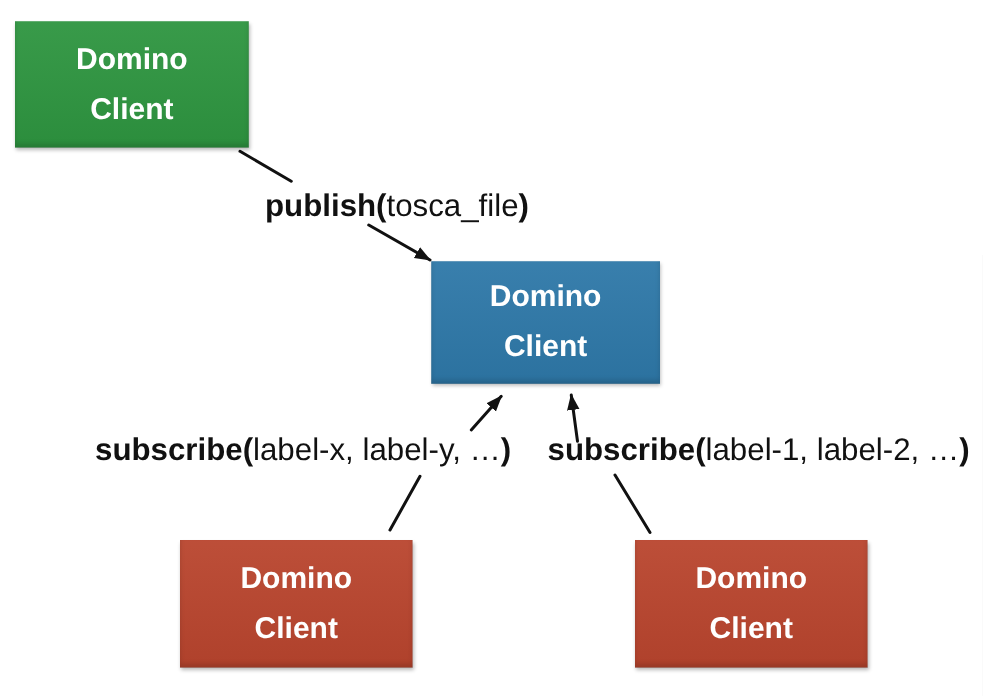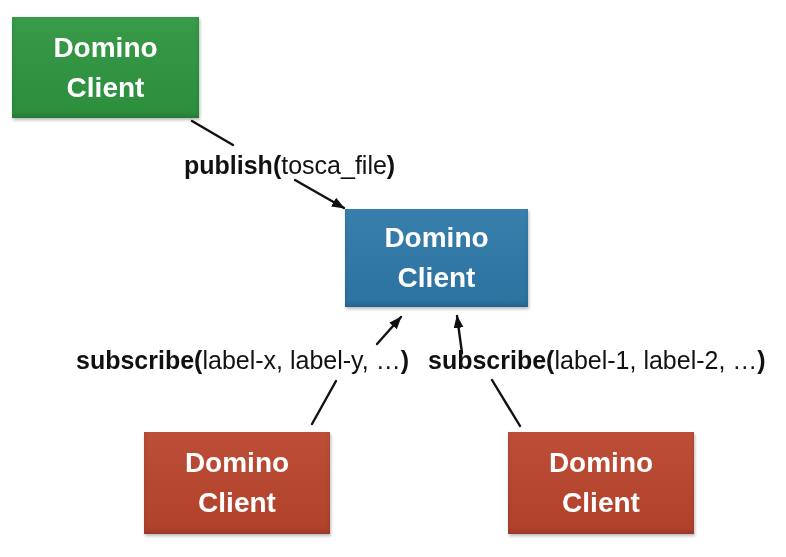--- a/index.html
+++ b/index.html
@@ -21,40 +21,40 @@
     background:var(--canvas-bg);
     overflow:hidden;
     margin:0 auto;
   }
   .node{
     position:absolute;
     display:flex;flex-direction:column;
     align-items:center;justify-content:center;
     color:var(--node-text);
     font-weight:700;
-    font-size:28px;line-height:40px;
+    font-size:24px;line-height:40px;
     text-align:center;
     box-shadow:1px 2px 3px rgba(0,0,0,0.28), inset 0 -3px 4px rgba(0,0,0,0.14);
     background-image:linear-gradient(180deg, rgba(255,255,255,0.05), rgba(0,0,0,0.05));
   }
   .node-publisher{left:12px;top:17px;width:187px;height:101px;background-color:var(--publisher-green);}
   .node-server{left:345px;top:209px;width:183px;height:98px;background-color:var(--server-blue);}
   .node-sub-left{left:144px;top:432px;width:186px;height:102px;background-color:var(--subscriber-red);}
   .node-sub-right{left:508px;top:432px;width:186px;height:102px;background-color:var(--subscriber-red);}
   .edge-label{
     position:absolute;
     white-space:nowrap;
     font-size:25px;line-height:29px;
     color:var(--arrow-black);
   }
   .edge-label .fn,.edge-label .close{font-weight:700;}
   .edge-label .args{font-weight:400;}
-  .label-publish{left:184px;top:151px;}
+  .label-publish{left:212px;top:151px;}
   .label-sub-left{left:76px;top:346px;}
-  .label-sub-right{left:428px;top:346px;}
+  .label-sub-right{left:438px;top:346px;}
   svg.arrows{
     position:absolute;left:0;top:0;width:786px;height:557px;
     pointer-events:none;
   }
   svg.arrows line{
     stroke:var(--arrow-black);
     stroke-width:2.4;
     stroke-linecap:round;
   }
   svg.arrows .ah-fill{fill:var(--arrow-black);}

